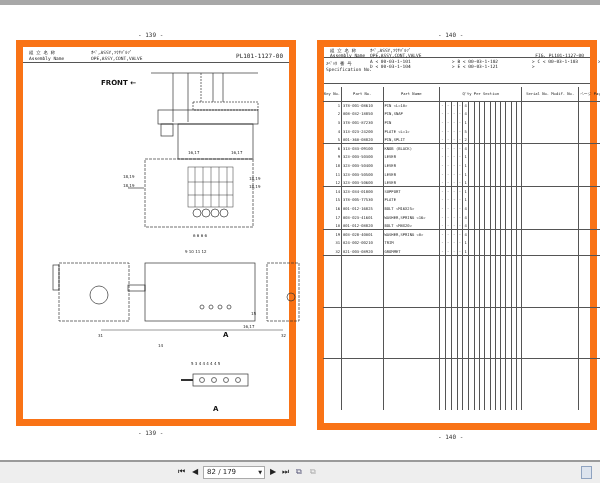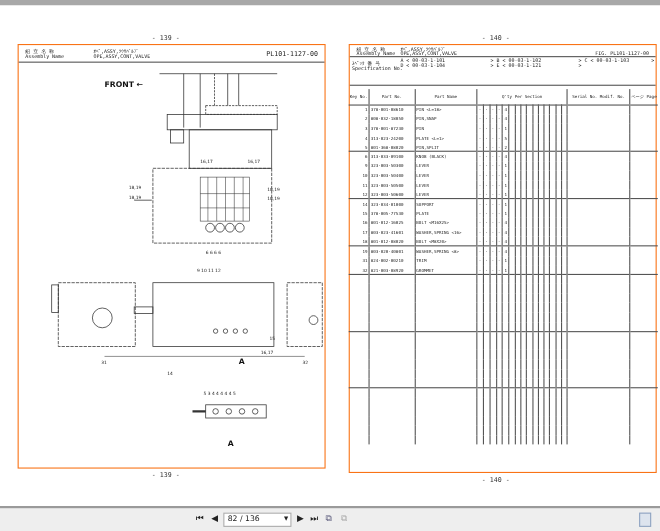--- a/index.html
+++ b/index.html
@@ -1,20 +1,20 @@
 <!DOCTYPE html>
 <html><head>
 <meta charset="utf-8">
 <style>
 *{box-sizing:border-box;margin:0;padding:0}
 body{width:600px;height:483px;overflow:hidden;background:#fff;font-family:"DejaVu Sans",sans-serif;position:relative}
 .topbar{position:absolute;left:0;top:0;width:600px;height:5px;background:#a8a8a8}
 .viewer{position:absolute;left:0;top:5px;width:600px;height:455px;background:#fff}
 .pnum{position:absolute;font-size:6px;color:#333;font-family:"DejaVu Sans Mono",monospace}
-.page-box{position:absolute;border:1px solid #f97316}
+.page-box{position:absolute;border:7px solid #f97316}
 .hdr{position:absolute;left:0;top:0;right:0;height:16px;border-bottom:1px solid #555;font-size:4.5px;font-family:"DejaVu Sans Mono",monospace;color:#222}
 .hdr .l1{position:absolute;left:6px;top:3px}
 .hdr .l2{position:absolute;left:6px;top:9px}
 .hdr .v1{position:absolute;left:68px;top:3px}
 .hdr .v2{position:absolute;left:68px;top:9px}
 .hdr .fig{position:absolute;right:6px;top:5px;font-size:6px}
 .lbl{position:absolute;font-size:4.5px;font-family:"DejaVu Sans Mono",monospace;color:#222;white-space:nowrap}
 .front{position:absolute;font-size:7px;font-weight:bold;color:#111}
 svg{position:absolute}
 table.parts{position:absolute;border-collapse:collapse;font-family:"DejaVu Sans Mono",monospace;font-size:3.8px;color:#222}
@@ -946,21 +946,21 @@
         </tbody>
     </table>
   </div>
   <div class="pnum" style="left:438px;top:428px">- 140 -</div>
 </div>
 
 <div class="toolbar">
   <span class="tb-btn" style="left:178px">⏮</span>
   <span class="tb-btn" style="left:192px">◀</span>
   <div class="pagesel">
-    <span>82 / 136</span>
+    <span>82 / 179</span>
     <span class="arrow">▼</span>
   </div>
   <span class="tb-btn" style="left:270px">▶</span>
   <span class="tb-btn" style="left:282px">⏭</span>
   <span class="tb-btn" style="left:296px;color:#557">⧉</span>
   <span class="tb-btn" style="left:310px;color:#aaa">⧉</span>
   <div class="sideicon"></div>
 </div>
 
 </body></html>

